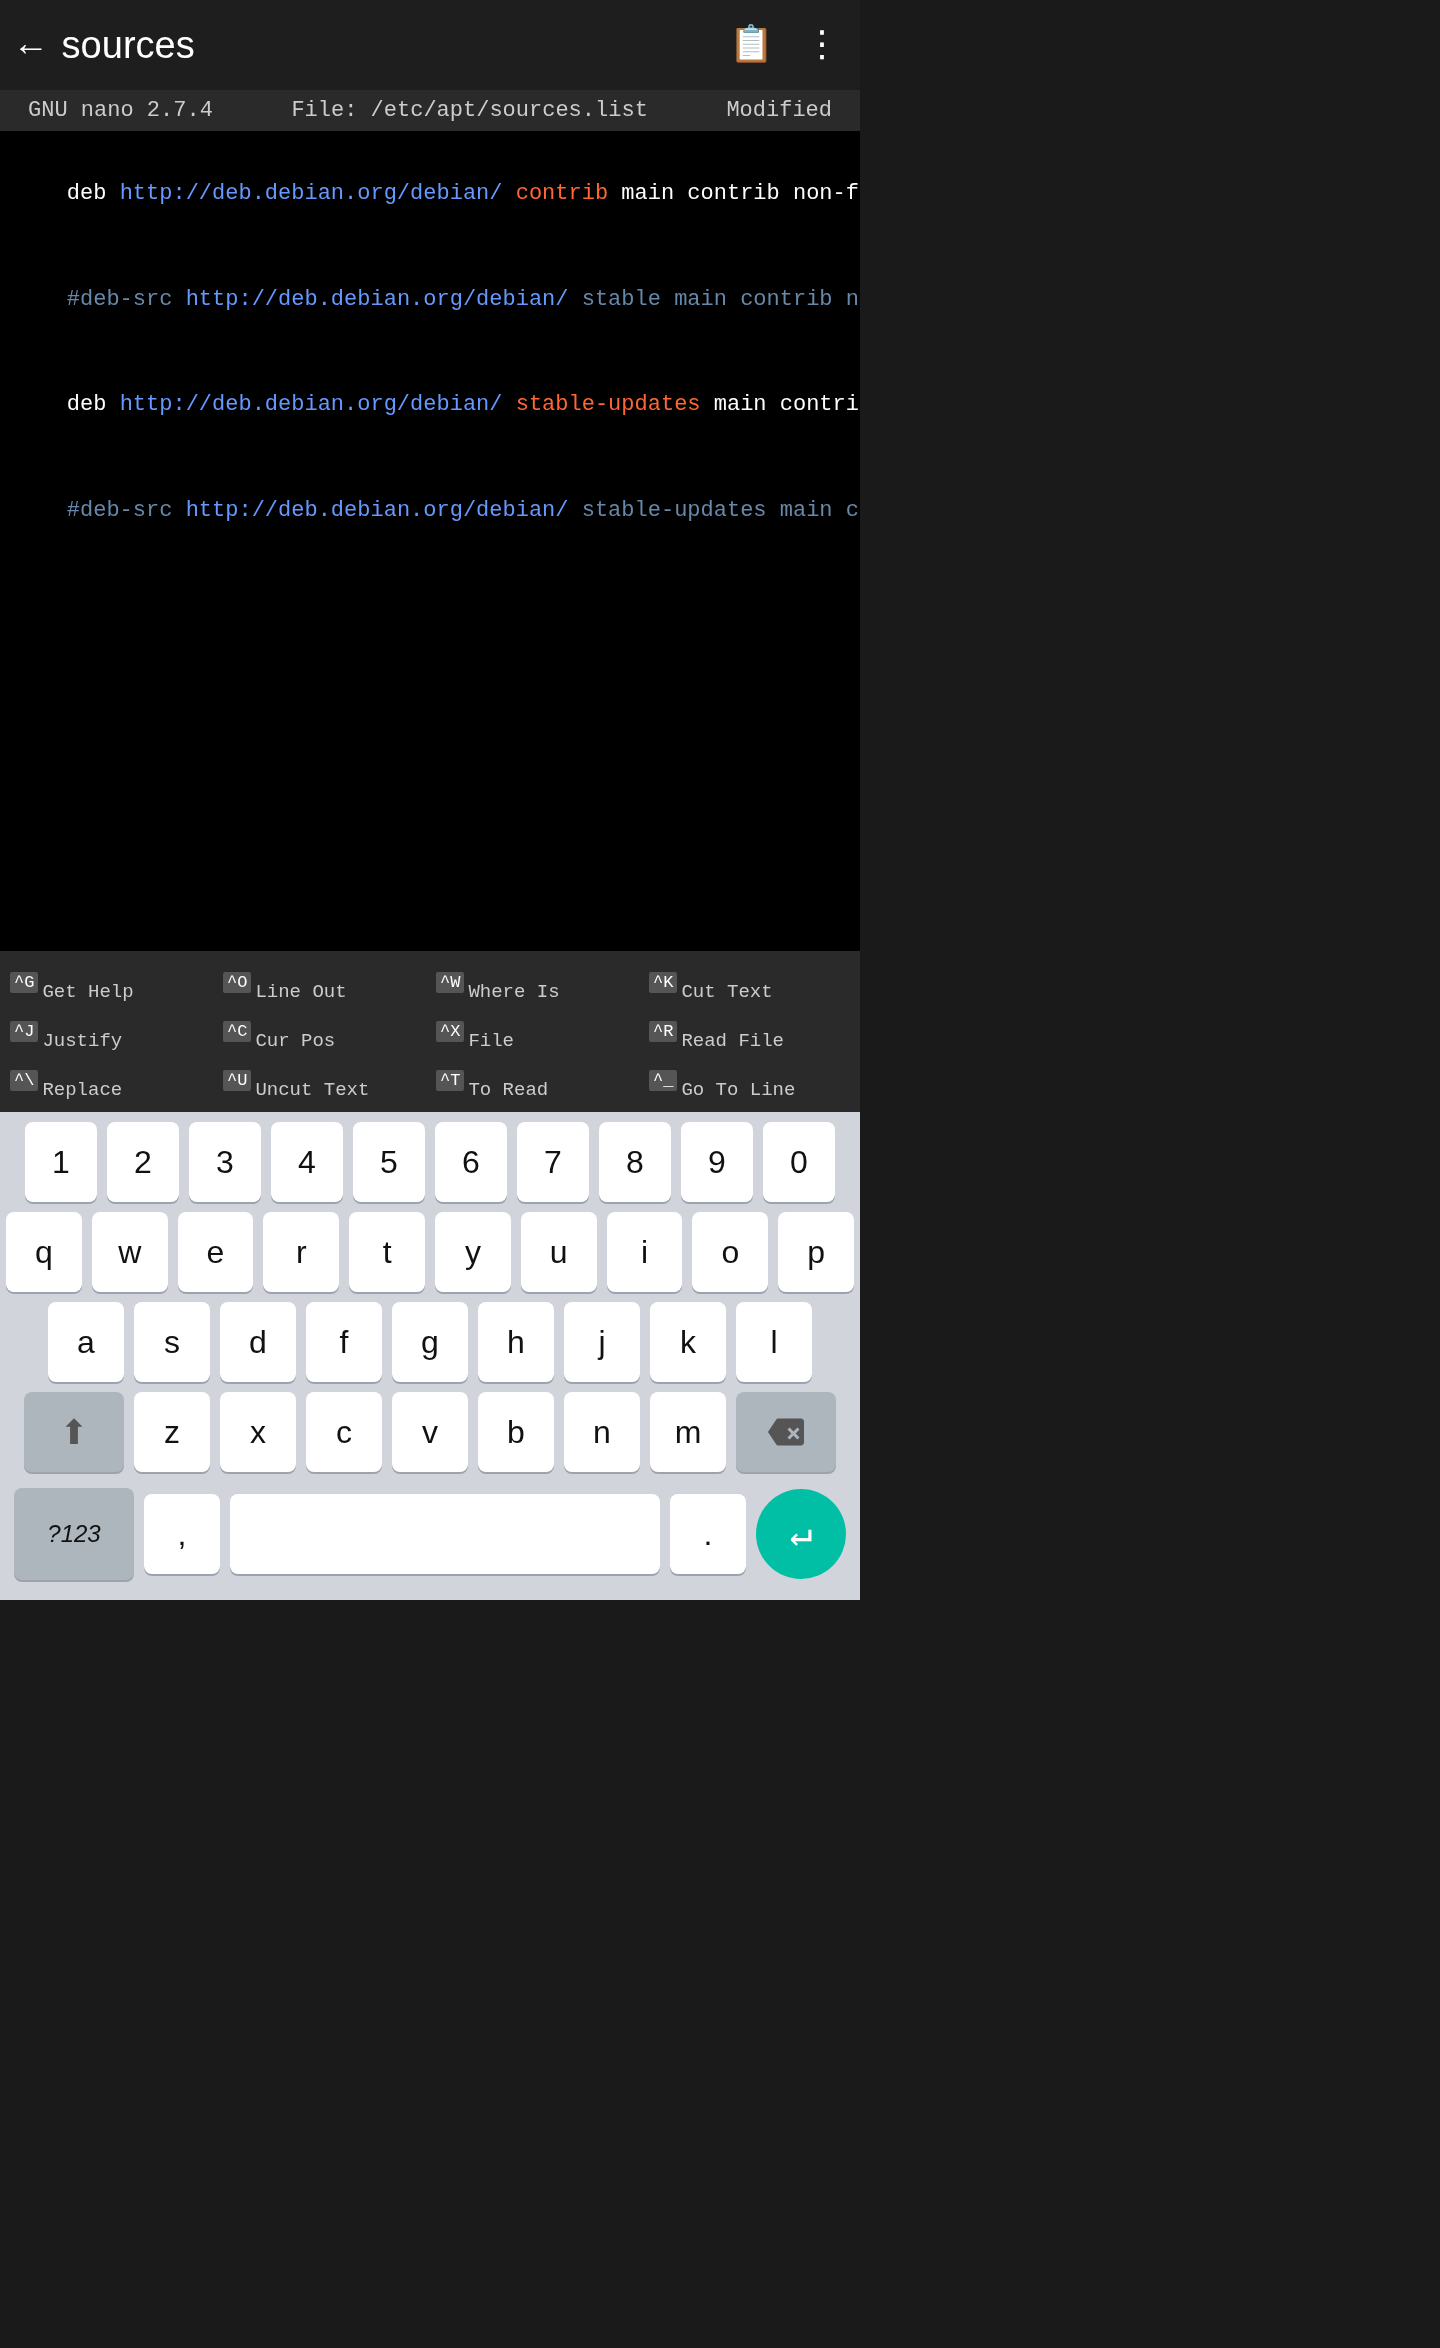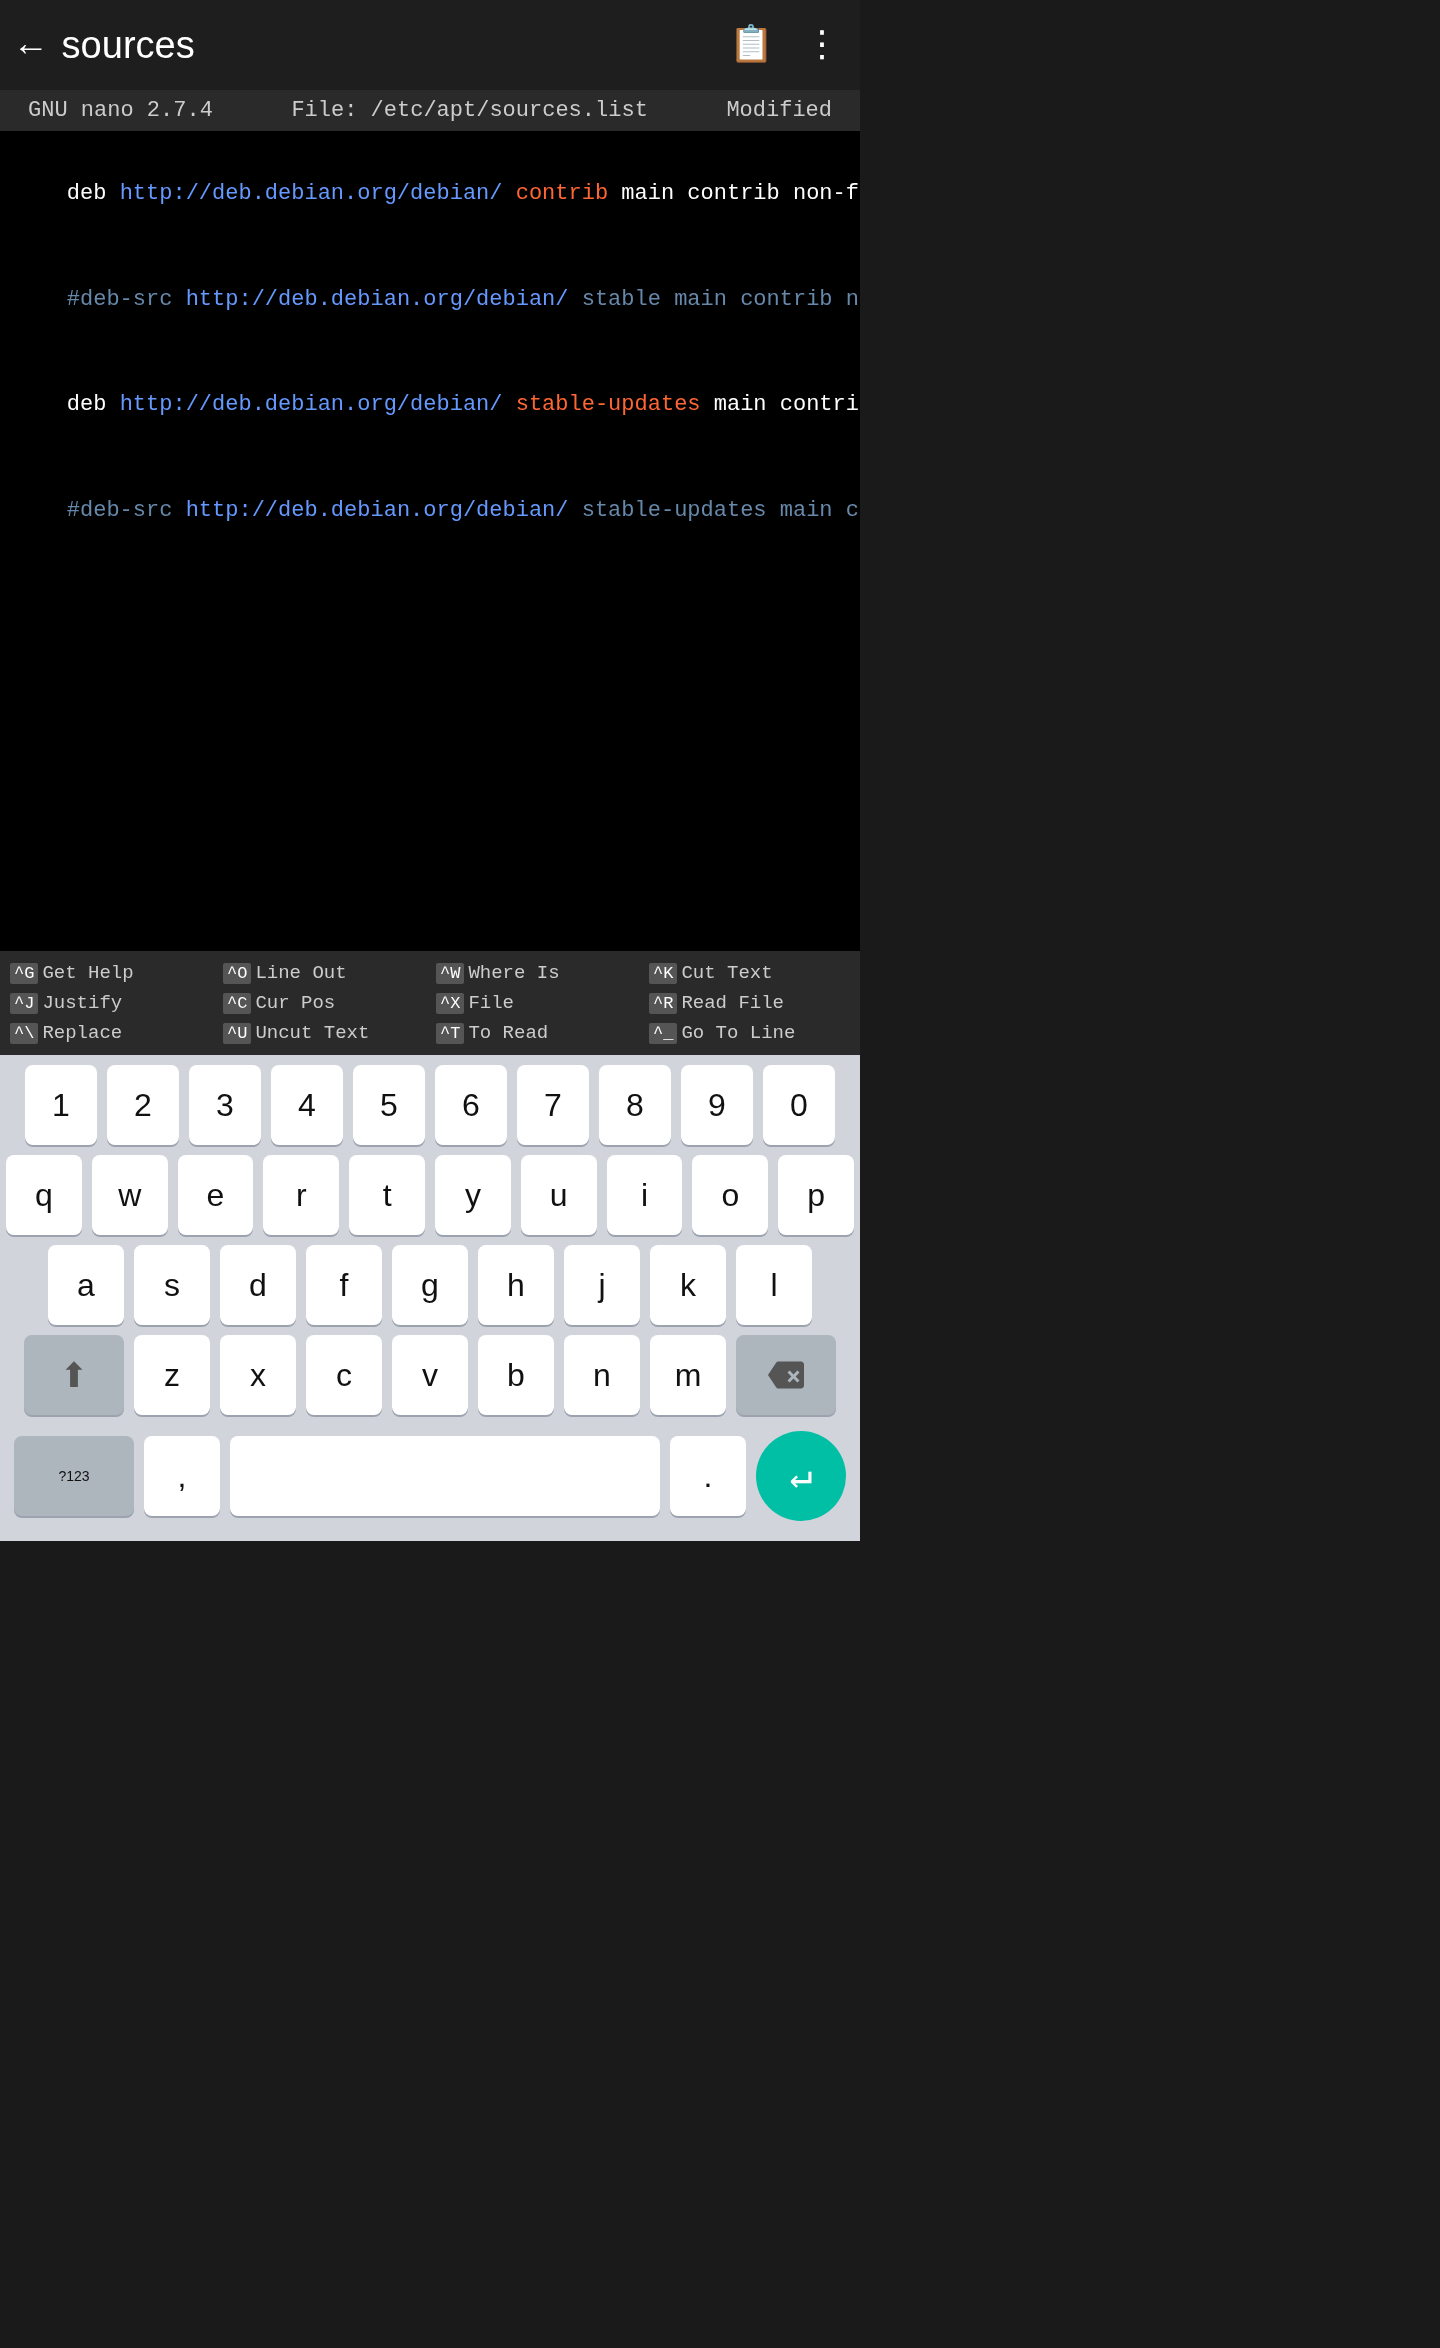--- a/index.html
+++ b/index.html
@@ -101,20 +101,21 @@
       color: #ffffff;
       padding: 1px 4px;
       font-size: 17px;
       border-radius: 2px;
       white-space: nowrap;
     }
     .shortcut-label {
       color: #cccccc;
       font-size: 19px;
       white-space: nowrap;
+      margin-top: 19px;
     }
 
     
     .keyboard {
       background: #d1d5db;
       padding-top: 10px;
     }
     .key-row {
       display: flex;
       justify-content: center;
@@ -349,19 +350,19 @@
     <div class="key key-letter-bottom">n</div>
     <div class="key key-letter-bottom">m</div>
     <div class="key key-backspace" style="display:flex;align-items:center;justify-content:center;">
       <svg width="36" height="36" viewBox="0 0 24 24" fill="#555">
           <path d="M22 3H7c-.69 0-1.23.35-1.59.88L0 12l5.41 8.11c.36.53.9.89 1.59.89h15c1.1 0 2-.9 2-2V5c0-1.1-.9-2-2-2zm-3.41 13L17 14.41 14.41 17 13 15.59 15.59 13 13 10.41 14.41 9 17 11.59 19.59 9 21 10.41 18.41 13 21 15.59 19.59 17z"></path>
         </svg>
     </div>
   </div>
 
   <div class="bottom-row">
-    <div class="key key-special" style="height:80px;font-size:14px;display:flex;align-items:center;justify-content:center;">?123</div>
+    <div class="key key-special" style="height:92px;font-size:24px;display:flex;align-items:center;justify-content:center;font-style:italic;">?123</div>
     <div class="key key-comma" style="height:80px;">,</div>
     <div class="key-space" style="height:80px;"></div>
     <div class="key key-period" style="height:80px;">.</div>
     <div class="key-enter" style="width:90px;height:90px;background:#00bfa5;border-radius:50%;display:flex;align-items:center;justify-content:center;color:white;font-size:38px;">↵</div>
   </div>
 </div>
 
 </body></html>

